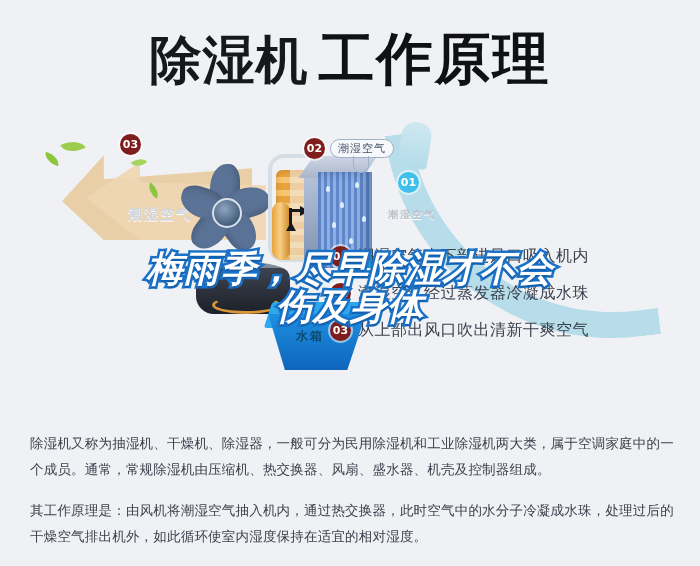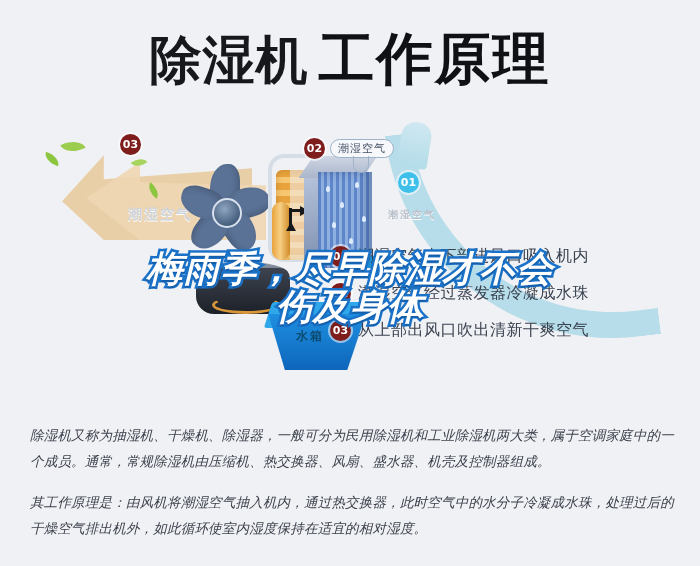--- a/index.html
+++ b/index.html
@@ -442,21 +442,21 @@
     position: absolute;
     left: 30px;
     top: 418px;
     width: 645px;
     font-size: 13.5px;
     line-height: 1.95;
     color: #3b414c;
     letter-spacing: .2px;
     font-family: "DejaVu Sans", "Liberation Sans", sans-serif;
   }
-  .copy p { margin: 4px 0 14px 0; font-style: italic; }
+  .copy p { margin: 12px 0 14px 0; }
   .copy p:last-child { margin-bottom: 0; }
 </style>
 </head>
 <body>
 
 <div id="page">
 
   <div class="title-row">
     <span class="title-a">除湿机</span><span class="title-b">工作原理</span>
   </div>

